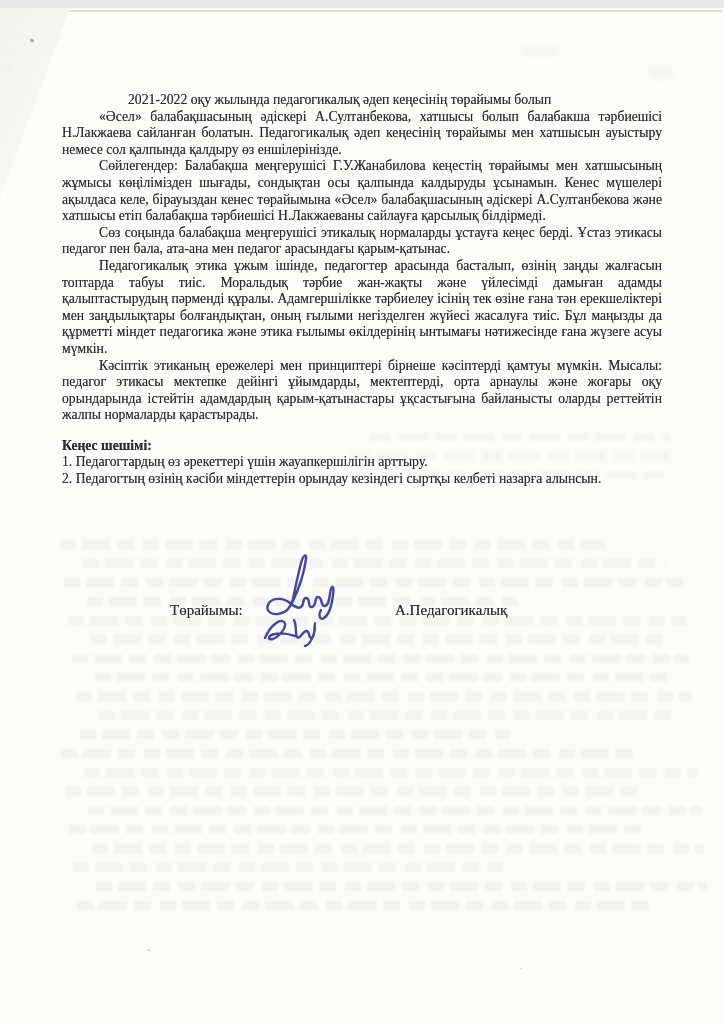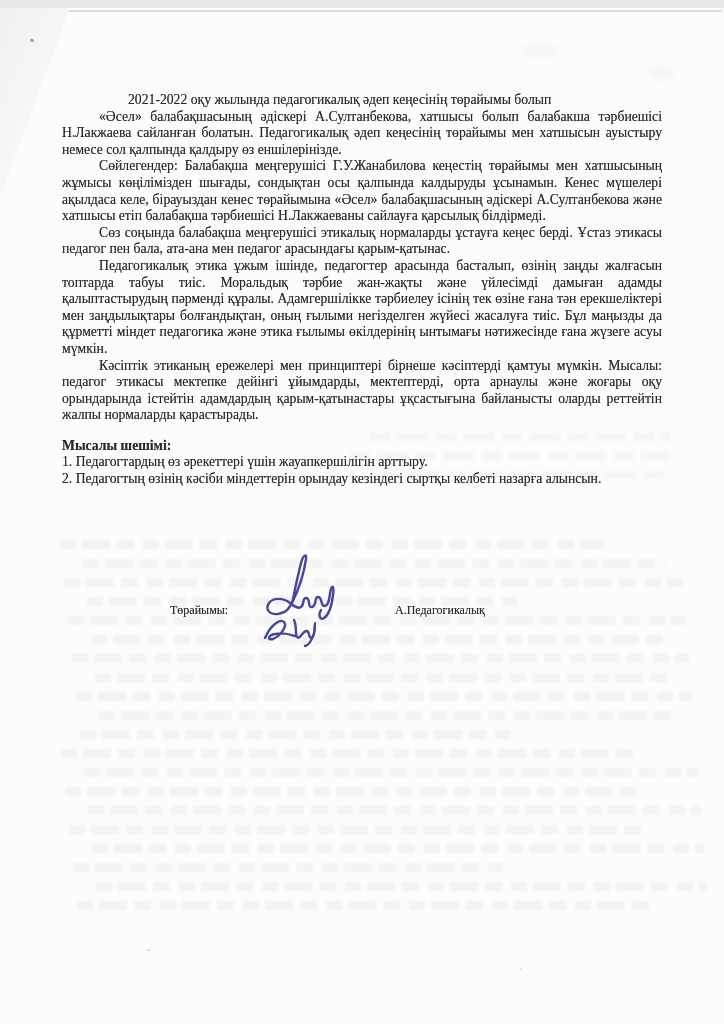--- a/index.html
+++ b/index.html
@@ -37,21 +37,21 @@
     text-shadow:0 0 .3px rgba(40,40,50,.55);
   }
   .content p{margin:0;}
   .indent-1{text-indent:37px;}
   .indent-2{text-indent:66px;text-align:left;}
   .decision-heading{font-weight:bold;margin-top:14px !important;}
   .decision-item{text-align:justify;}
   
   .sig-block{
     position:absolute;left:62px;top:594px;width:600px;
-    font-size:12px;line-height:16.6px;
+    font-size:15px;line-height:16.6px;
     text-shadow:0 0 .3px rgba(40,40,50,.55);
   }
   .sig-row{position:relative;height:33px;}
   .sig-label{position:absolute;left:108px;top:0;}
   .sig-name{position:absolute;left:333px;top:0;}
   .sig-ink{position:absolute;pointer-events:none;}
   .sig-ink path{fill:none;stroke:#3c3c99;stroke-width:2.4;stroke-linecap:round;stroke-linejoin:round;opacity:.95;}
   .sig-ink-1{left:262px;top:543px;}
   .sig-ink-2{left:262px;top:606px;}
   
@@ -111,21 +111,21 @@
       <div class="bleed-line" style="width: 573px; margin-left: 17px;"></div>
     </div>
 
   <div class="content">
     <p class="indent-2">2021-2022 оқу жылында педагогикалық әдеп кеңесінің төрайымы болып</p>
     <p class="indent-1">«Әсел» балабақшасының әдіскері А.Султанбекова, хатшысы болып балабакша тәрбиешісі Н.Лакжаева сайланған болатын. Педагогикалық әдеп кеңесінің төрайымы мен хатшысын ауыстыру немесе сол қалпында қалдыру өз еншілерінізде.</p>
     <p class="indent-1">Сөйлегендер: Балабақша меңгерушісі Г.У.Жанабилова кеңестің төрайымы мен хатшысының жұмысы көңілімізден шығады, сондықтан осы қалпында калдыруды ұсынамын. Кенес мүшелері ақылдаса келе, бірауыздан кенес төрайымына «Әсел» балабақшасының әдіскері А.Султанбекова және хатшысы етіп балабақша тәрбиешісі Н.Лакжаеваны сайлауға қарсылық білдірмеді.</p>
     <p class="indent-1">Сөз соңында балабақша меңгерушісі этикалық нормаларды ұстауға кеңес берді. Ұстаз этикасы педагог пен бала, ата-ана мен педагог арасындағы қарым-қатынас.</p>
     <p class="indent-1">Педагогикалық этика ұжым ішінде, педагогтер арасында басталып, өзінің заңды жалғасын топтарда табуы тиіс. Моральдық тәрбие жан-жақты және үйлесімді дамыған адамды қалыптастырудың пәрменді құралы. Адамгершілікке тәрбиелеу ісінің тек өзіне ғана тән ерекшеліктері мен заңдылықтары болғандықтан, оның ғылыми негізделген жүйесі жасалуға тиіс. Бұл маңызды да құрметті міндет педагогика және этика ғылымы өкілдерінің ынтымағы нәтижесінде ғана жүзеге асуы мүмкін.</p>
     <p class="indent-1">Кәсіптік этиканың ережелері мен принциптері бірнеше кәсіптерді қамтуы мүмкін. Мысалы: педагог этикасы мектепке дейінгі ұйымдарды, мектептерді, орта арнаулы және жоғары оқу орындарында істейтін адамдардың қарым-қатынастары ұқсастығына байланысты оларды реттейтін жалпы нормаларды қарастырады.</p>
-    <p class="decision-heading">Мысалы шешімі:</p>
+    <p class="decision-heading">Кеңес шешімі:</p>
     <p class="decision-item">1. Педагогтардың өз әрекеттері үшін жауапкершілігін арттыру.</p>
     <p class="decision-item">2. Педагогтың өзінің кәсіби міндеттерін орындау кезіндегі сыртқы келбеті назарға алынсын.</p>
   </div>
 
   <div class="sig-block">
     <div class="sig-row">
       <span class="sig-label">Төрайымы:</span>
       <span class="sig-name">А.Педагогикалық</span>
     </div>
   </div>

